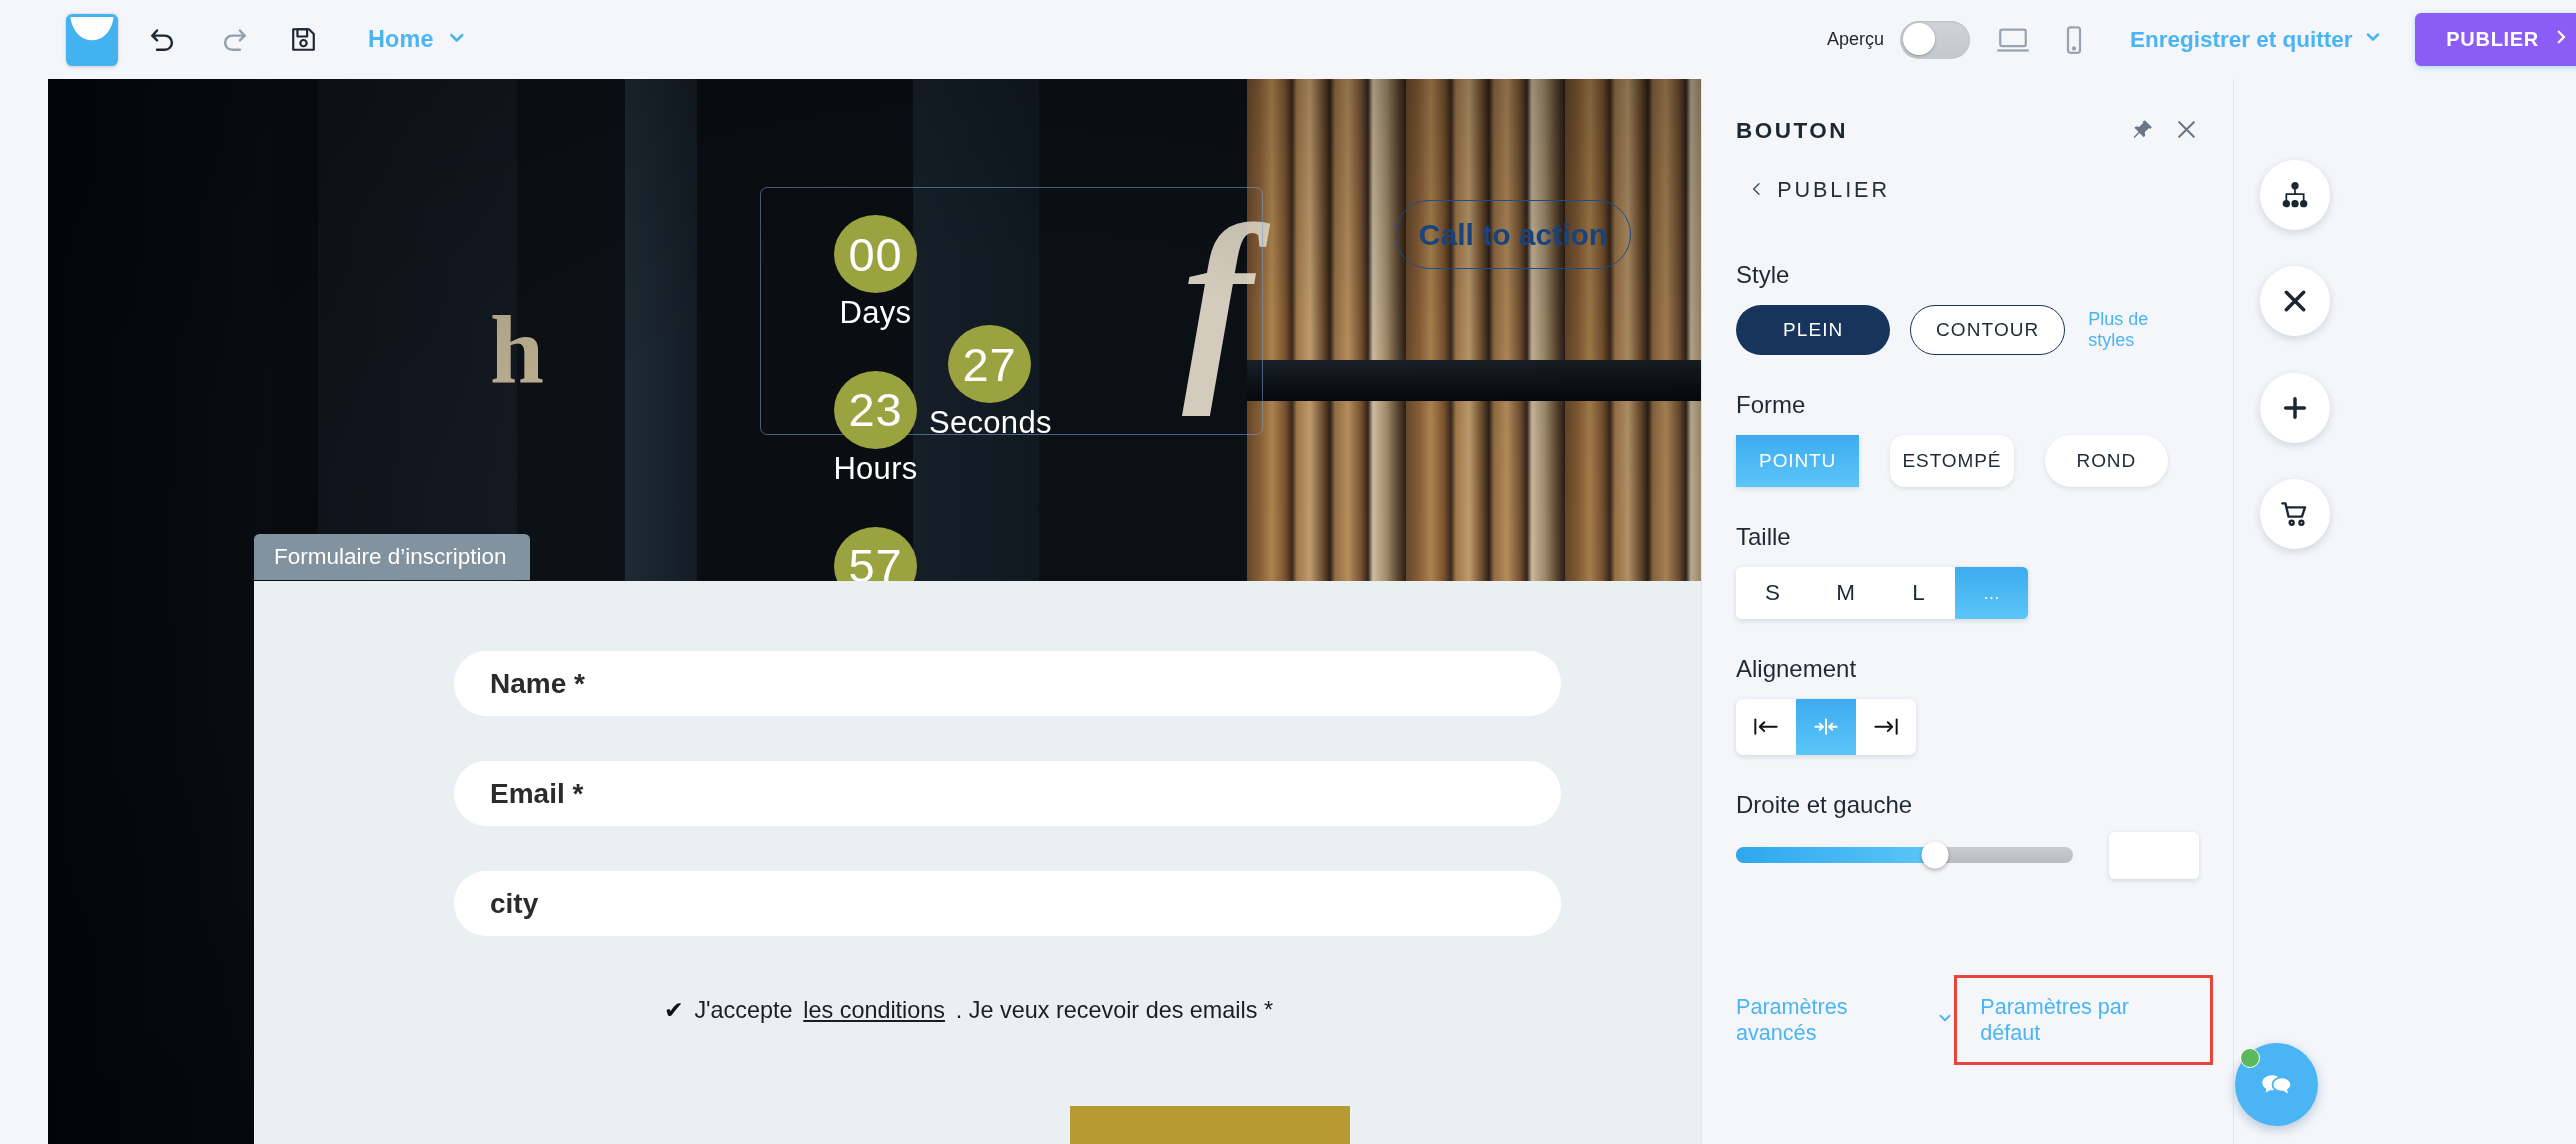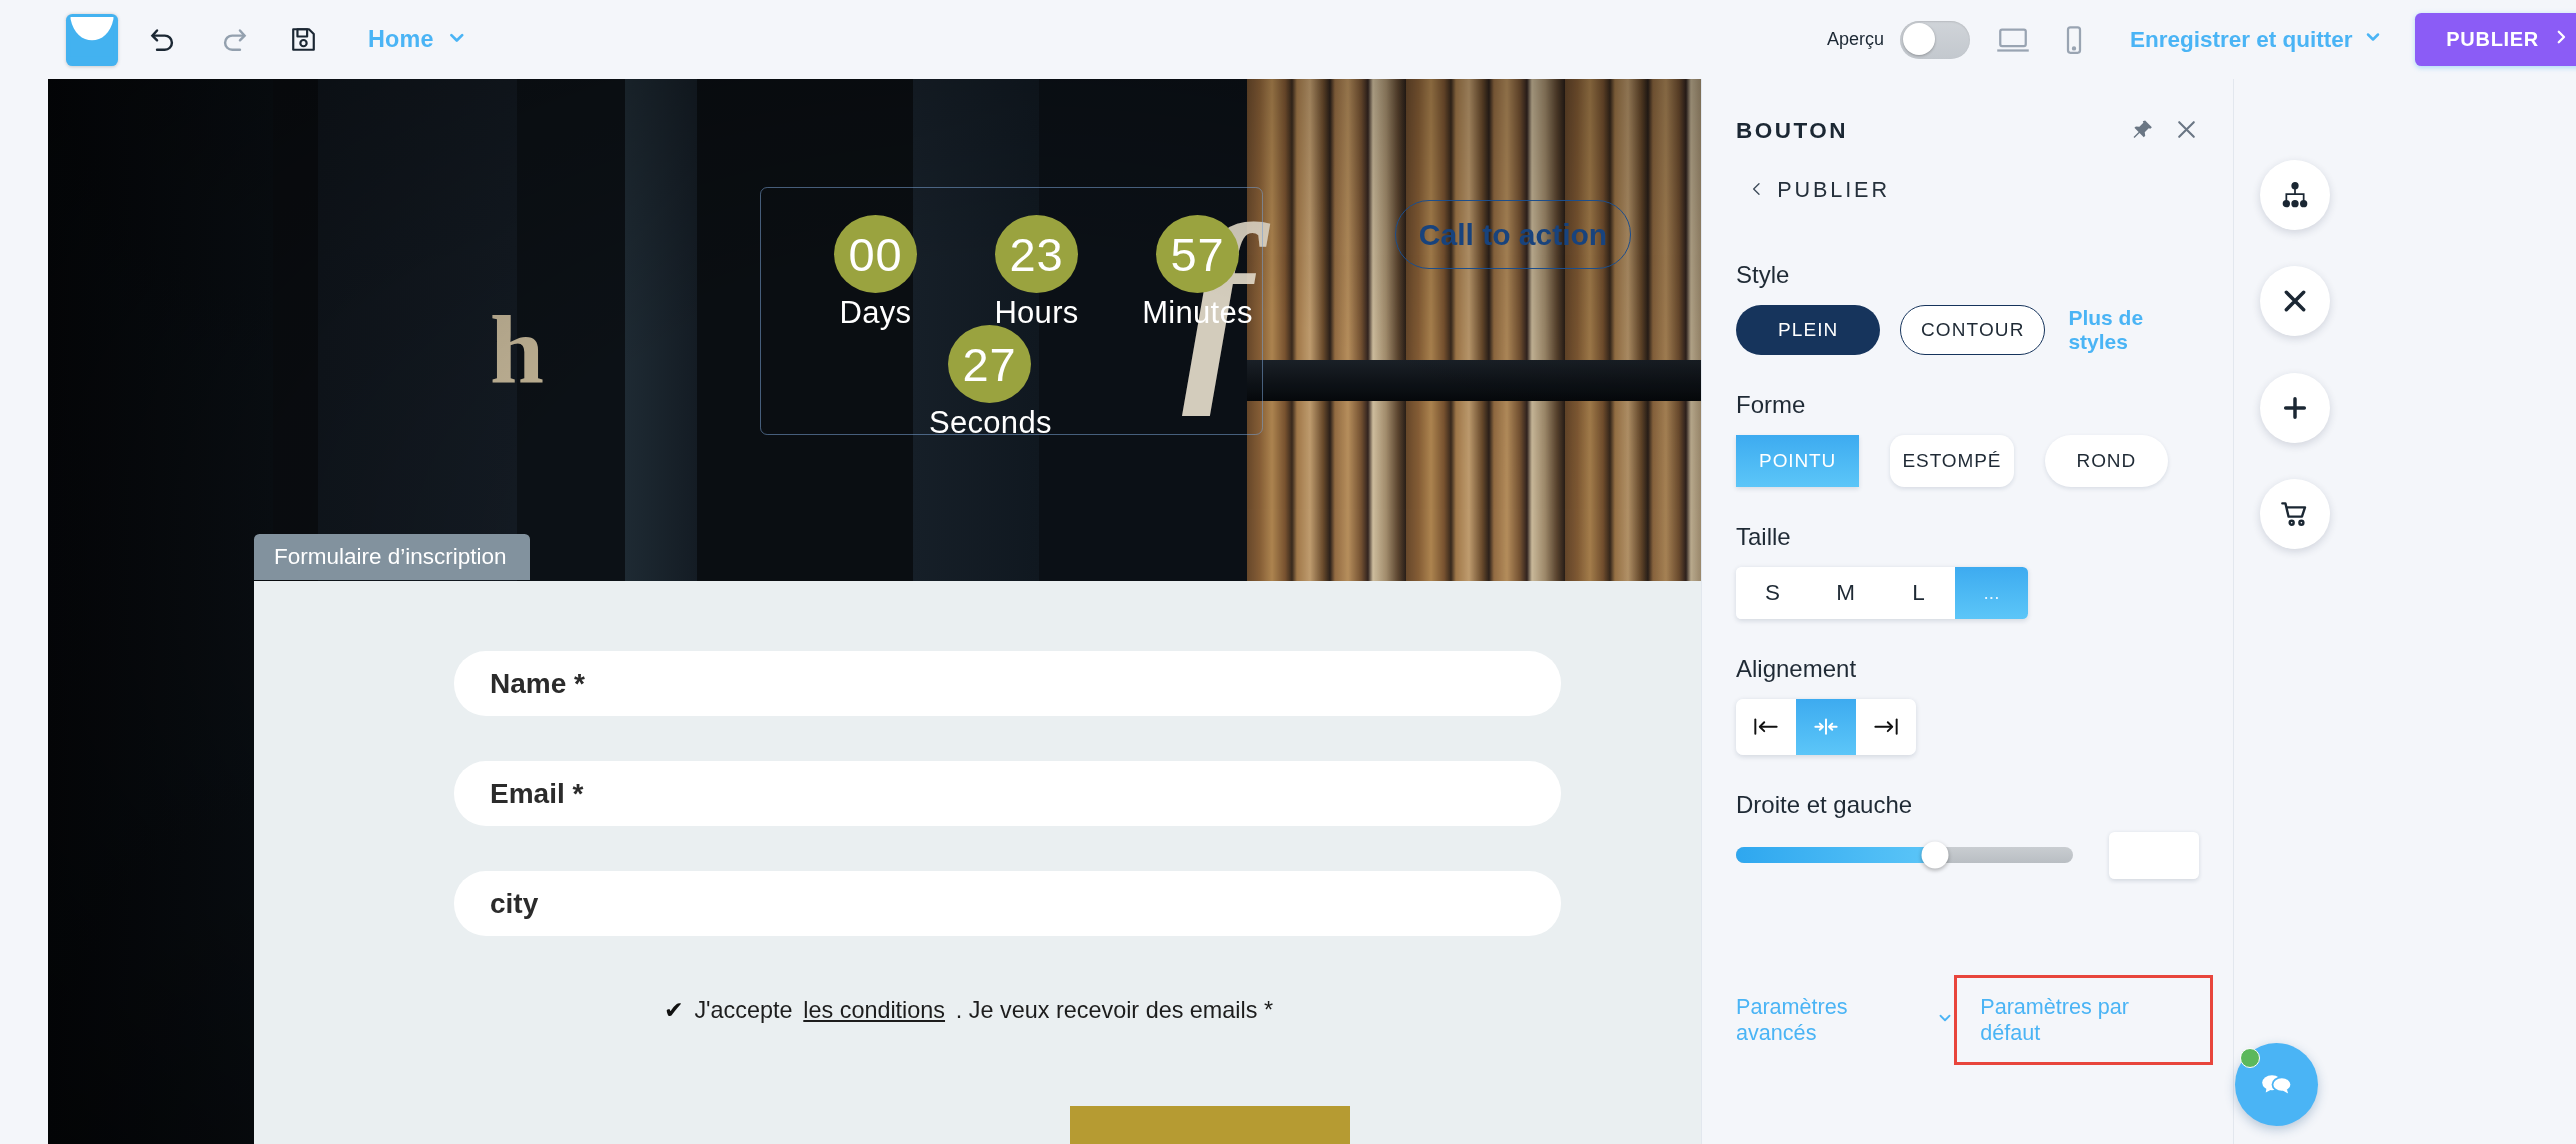--- a/index.html
+++ b/index.html
@@ -127,21 +127,21 @@
     background: radial-gradient(ellipse at 50% 45%, rgba(0,0,0,0) 35%, rgba(0,0,0,.45) 100%);
     pointer-events: none;
   }
 
   
   .countdown-box {
     position: absolute; left: 712px; top: 108px; width: 503px; height: 248px;
     border: 0.9px solid rgba(120,160,210,.55); border-radius: 7.2px;
   }
   .cd-row { position: absolute; display: flex; }
-  .cd-row.top { left: 54px; top: 27px; gap: 40px; }
+  .cd-row.top { left: 54px; top: 27px; gap: 40px; flex-direction: column; }
   .cd-row.bottom { left: 168px; top: 137px; }
   .cd-unit { text-align: center; width: 121px; }
   .cd-bubble {
     width: 83px; height: 78px; border-radius: 50%; background: #9aa33f;
     margin: 0 auto; display: flex; align-items: center; justify-content: center;
     color: #fff; font-size: 47px; font-weight: 400; letter-spacing: 0.9px;
   }
   .cd-label { color: #fff; font-size: 31px; margin-top: 1.8px; letter-spacing: 0.3px; }
 
   
@@ -208,21 +208,21 @@
   .pill {
     border-radius: 25px; font-size: 19px; letter-spacing: 1.1px;
     display: flex; align-items: center; justify-content: center;
     height: 50px;
   }
   .pill.filled { background: #16345c; color: #fff; width: 155px; }
   .pill.outline {
     background: #fff; color: #1f2a35; border: 1.8px solid #16345c;
     width: 155px; margin-left: 20px;
   }
-  .link-blue { color: #4ab4f5; font-size: 21px; font-weight: bold; margin-left: 23.4px; }
+  .link-blue { color: #4ab4f5; font-size: 18px; font-weight: normal; margin-left: 23.4px; }
 
   .seg { display: flex; }
   .seg-btn {
     height: 52px; display: flex; align-items: center; justify-content: center;
     font-size: 19px; letter-spacing: 0.9px; background: #fff; color: #1f2a35;
     box-shadow: 0 1.8px 4.5px rgba(20,40,70,.12);
   }
   .forme .seg-btn { width: 135px; margin-right: 31px; }
   .forme .seg-btn.sq { border-radius: 0; }
   .forme .seg-btn.round20 { border-radius: 14.4px; }

